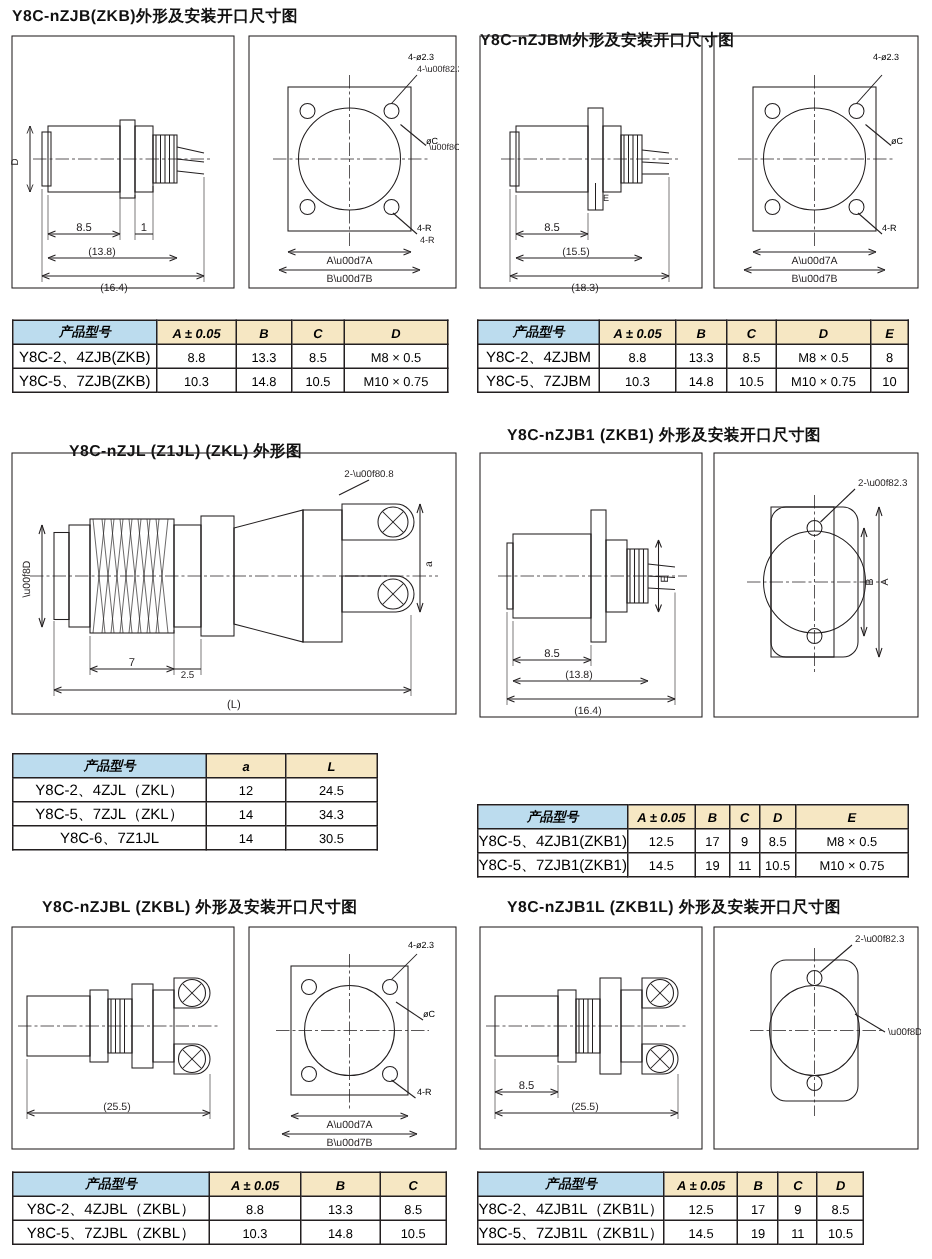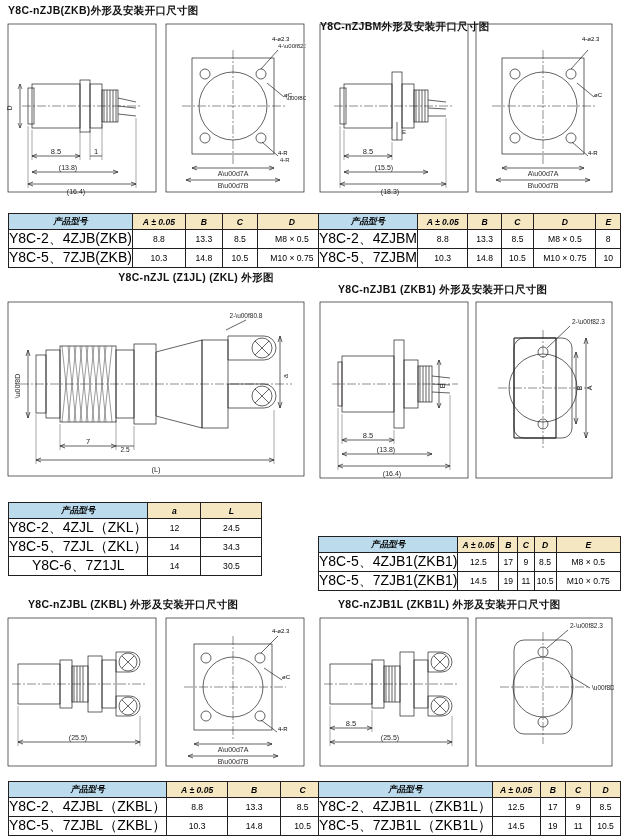--- a/index.html
+++ b/index.html
@@ -42,21 +42,21 @@
     font-weight:400;
     white-space:nowrap;
   }
   table.spec th{
     font-weight:600;
     font-style:italic;
   }
   .hdr-blue{background:#bcdcee;}
   .hdr-cream{background:#f6e7c3;}
   .cell-white{background:#ffffff;}
-  .modelcell{font-size:14px;}
+  .modelcell{font-size:10px;}
 </style>
 </head>
 <body>
 
 <div class="sheet">
 
   <div class="panel" style="left:8px;top:4px;width:300px;">
     <div class="ptitle">Y8C-nZJB(ZKB)外形及安装开口尺寸图</div>
   </div>
   <div class="draw" style="left:6px;top:22px;">
@@ -254,21 +254,21 @@
       <td class="cell-white modelcell">Y8C-5、7ZJBM</td>
       <td class="cell-white">10.3</td>
       <td class="cell-white">14.8</td>
       <td class="cell-white">10.5</td>
       <td class="cell-white">M10 × 0.75</td>
       <td class="cell-white">10</td>
     </tr>
   </tbody>
     </table>
 
-  <div class="panel" style="left:46px;top:271px;width:300px;text-align:center;">
+  <div class="panel" style="left:46px;top:294px;width:300px;">
     <div class="ptitle">Y8C-nZJL (Z1JL) (ZKL) 外形图</div>
   </div>
   <div class="draw" style="left:6px;top:300px;">
     <svg width="300" height="178" viewBox="0 0 300 178">
       <g fill="none" stroke="#231f20" stroke-width="0.7">
         <rect x="2" y="2" width="296" height="174"></rect>
 
         <rect x="30" y="55" width="10" height="58"></rect>
         <rect x="40" y="50" width="14" height="68"></rect>
         <rect x="54" y="46" width="56" height="76"></rect>

